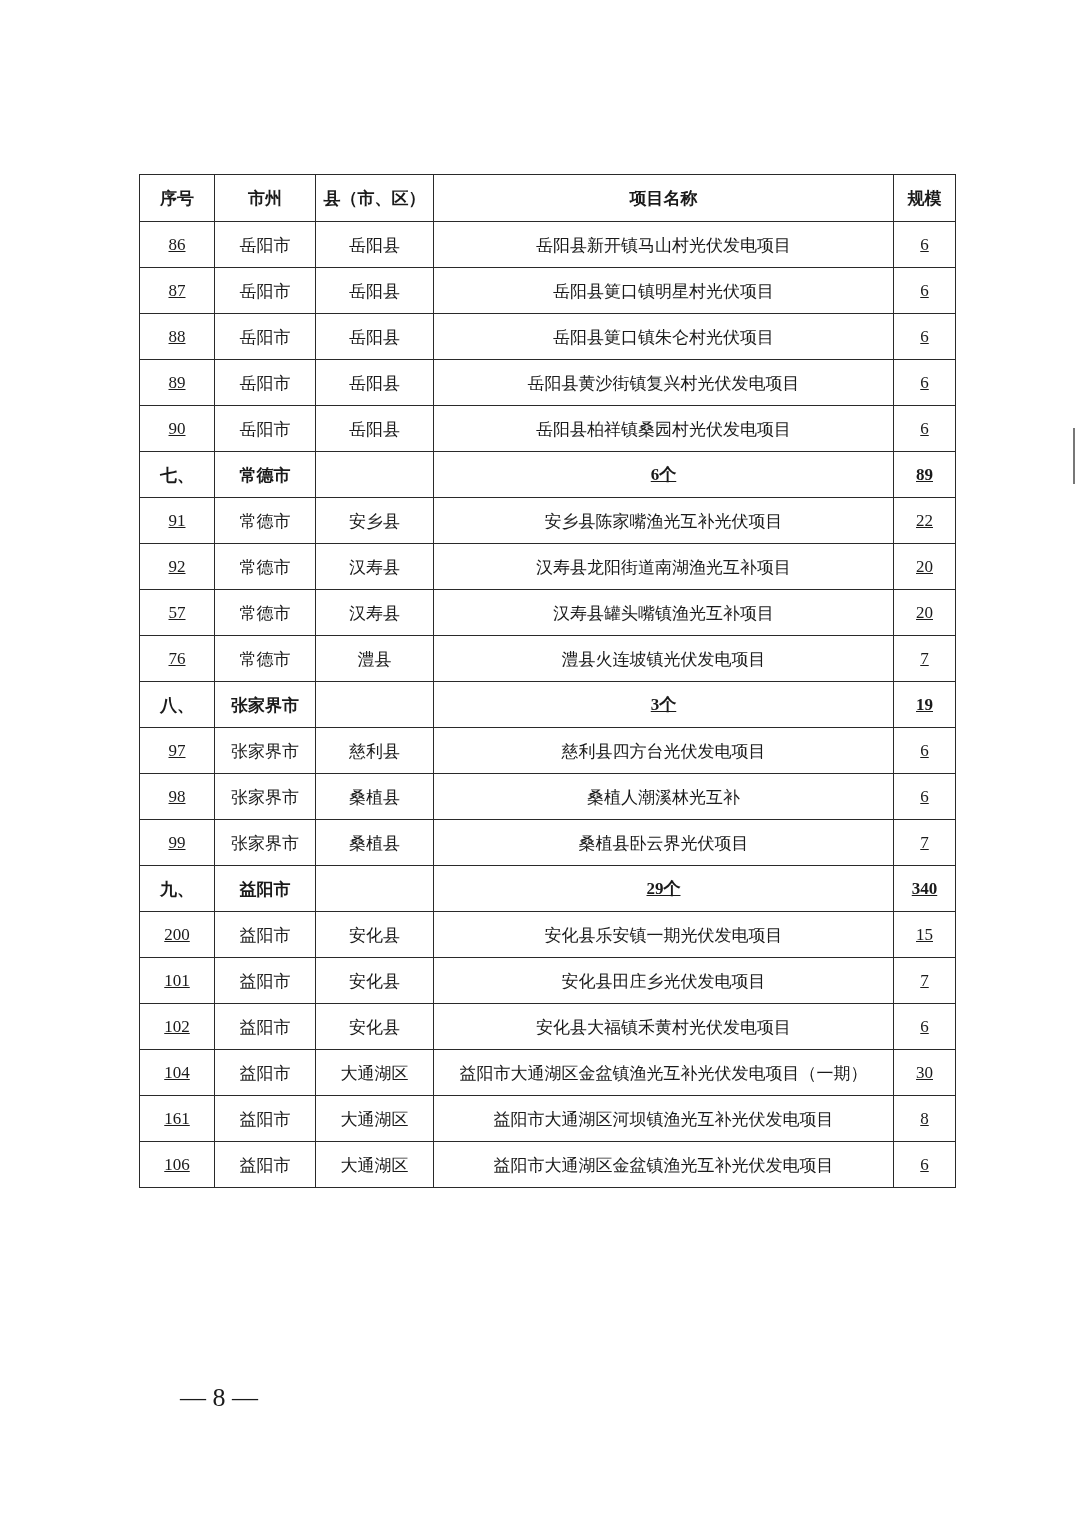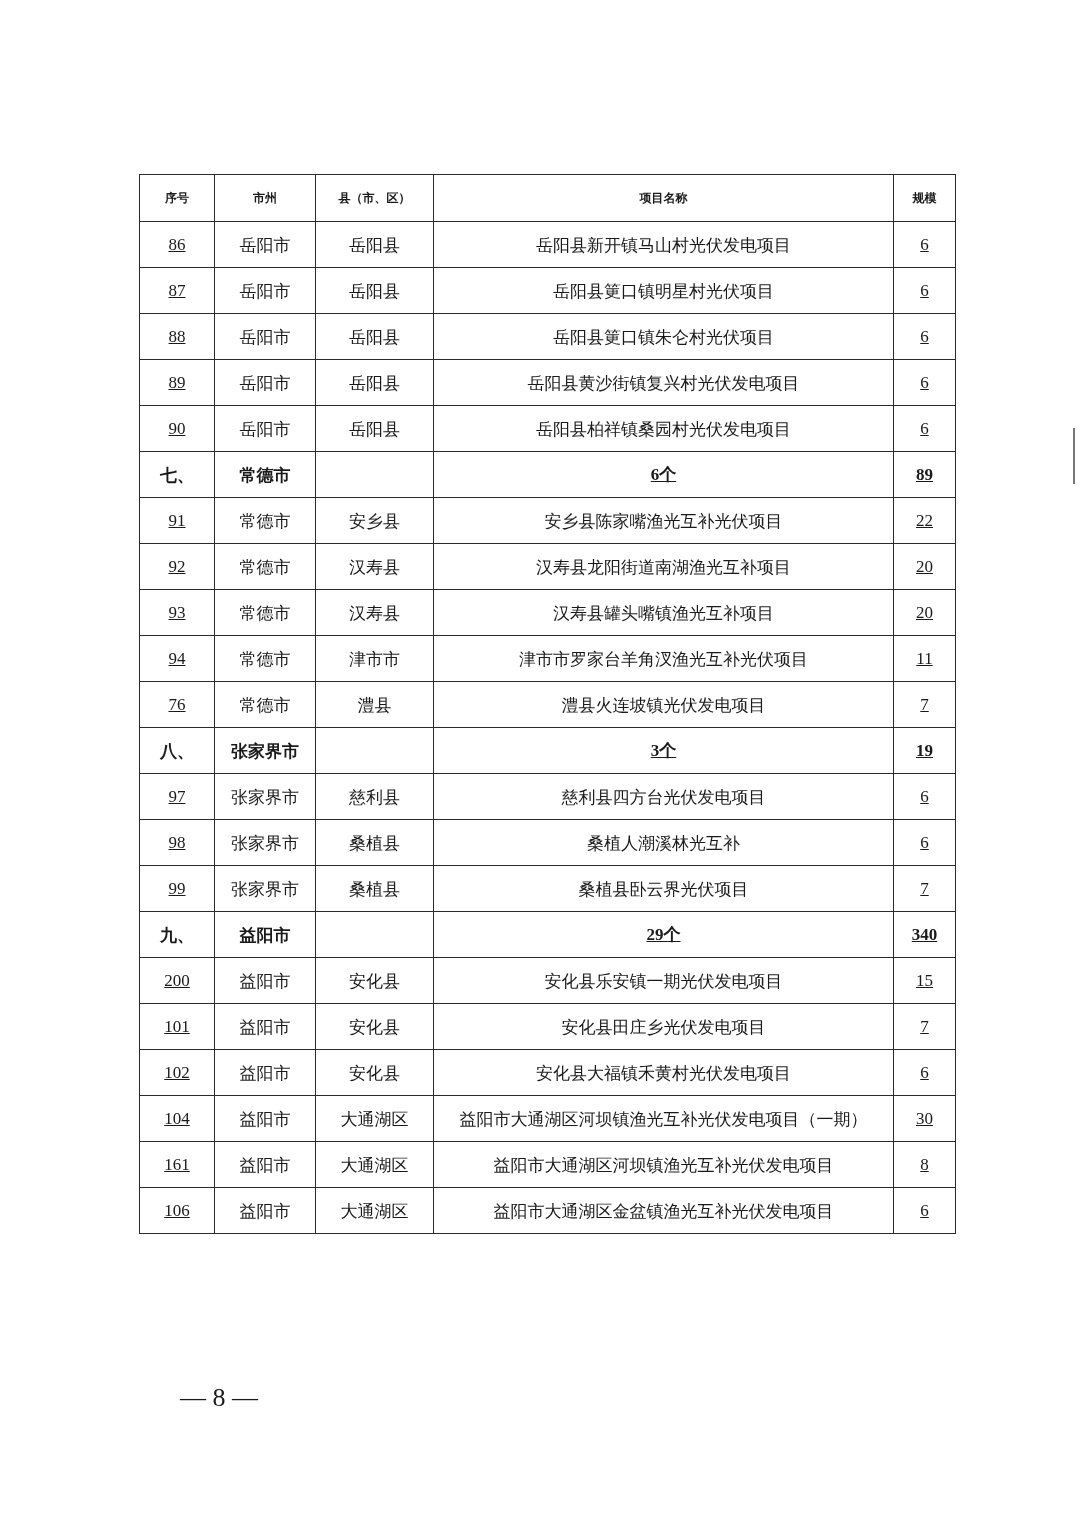--- a/index.html
+++ b/index.html
@@ -8,21 +8,21 @@
     font-family: "DejaVu Serif", "Liberation Serif", serif; color: #1a1a1a;
   }
   .page-table {
     position: absolute; left: 139px; top: 174px; width: 816px;
     border-collapse: collapse; table-layout: fixed;
   }
   .page-table td, .page-table th {
     border: 1.5px solid #2a2a2a; text-align: center; vertical-align: middle;
     font-size: 17px; padding: 0 4px; font-weight: normal; line-height: 26px;
   }
-  .page-table th { height: 46px; font-family: "DejaVu Sans", "Liberation Sans", sans-serif; font-weight: bold; font-size: 12px; }
+  .page-table th { height: 46px; font-family: "DejaVu Sans", "Liberation Sans", sans-serif; font-weight: bold; font-size: 17px; }
   .page-table tr.row td { height: 45px; }
   .page-table tr.row.tall td { height: 53px; }
   .page-table tr.group td { height: 45px; font-weight: bold; }
   .page-table tr.group td.gname { font-family: "DejaVu Sans", "Liberation Sans", sans-serif; }
   .num { font-family: "Liberation Serif", "DejaVu Serif", serif; font-size: 19px; text-decoration: underline; }
   .footer-page {
     position: absolute; left: 180px; top: 1383px; font-size: 26px;
     font-family: "Liberation Serif", "DejaVu Serif", serif;
   }
   .scan-mark { position: absolute; left: 1073px; top: 428px; width: 2px; height: 56px; background: #777; }
@@ -98,32 +98,25 @@
         <td class="num">22</td>
       </tr>
       <tr class="row">
         <td class="num">92</td>
         <td>常德市</td>
         <td>汉寿县</td>
         <td>汉寿县龙阳街道南湖渔光互补项目</td>
         <td class="num">20</td>
       </tr>
       <tr class="row">
-        <td class="num">93</td>
+        <td class="num">57</td>
         <td>常德市</td>
         <td>汉寿县</td>
         <td>汉寿县罐头嘴镇渔光互补项目</td>
         <td class="num">20</td>
-      </tr>
-      <tr class="row">
-        <td class="num">94</td>
-        <td>常德市</td>
-        <td>津市市</td>
-        <td>津市市罗家台羊角汊渔光互补光伏项目</td>
-        <td class="num">11</td>
       </tr>
       <tr class="row">
         <td class="num">76</td>
         <td>常德市</td>
         <td>澧县</td>
         <td>澧县火连坡镇光伏发电项目</td>
         <td class="num">7</td>
       </tr>
       <tr class="group">
         <td class="gname">八、</td>
@@ -178,21 +171,21 @@
         <td class="num">102</td>
         <td>益阳市</td>
         <td>安化县</td>
         <td>安化县大福镇禾黄村光伏发电项目</td>
         <td class="num">6</td>
       </tr>
       <tr class="row">
         <td class="num">104</td>
         <td>益阳市</td>
         <td>大通湖区</td>
-        <td>益阳市大通湖区河坝镇渔光互补光伏发电项目（一期）</td>
+        <td>益阳市大通湖区金盆镇渔光互补光伏发电项目（一期）</td>
         <td class="num">30</td>
       </tr>
       <tr class="row">
         <td class="num">161</td>
         <td>益阳市</td>
         <td>大通湖区</td>
         <td>益阳市大通湖区河坝镇渔光互补光伏发电项目</td>
         <td class="num">8</td>
       </tr>
       <tr class="row">

